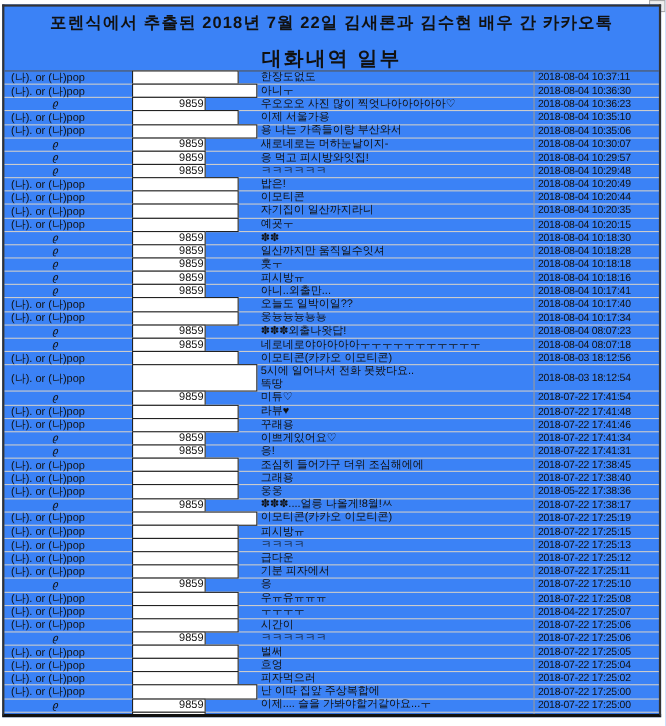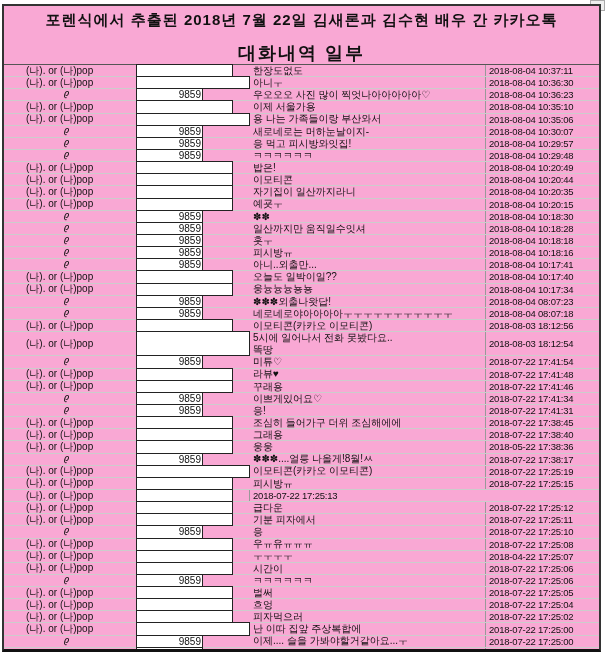--- a/index.html
+++ b/index.html
@@ -11,21 +11,21 @@
     color: #111;
     overflow: hidden;
   }
   .frame {
     position: absolute;
     left: 2px; top: 4px;
     width: 599px; height: 648px;
     border: 2px solid #333;
     border-bottom: 3px solid #111;
     overflow: hidden;
-    background: #f9a8d4;
+    background: #3b82f6;
     box-sizing: border-box;
   }
   .header {
     height: 59px;
     border-bottom: 1px solid #555;
     text-align: center;
     box-sizing: border-box;
     padding-top: 5px;
   }
   .title {
@@ -41,21 +41,20 @@
   }
   .rows { width: 100%; }
   .row {
     display: flex;
     align-items: center;
     height: 12.15px;
     border-bottom: 1px solid #cccccc;
     font-size: 10px;
     box-sizing: border-box;
     white-space: nowrap;
-    padding-left: 16px;
   }
   .row.dbl { height: 24.3px; }
   .c1 {
     width: 113px;
     padding-left: 6px;
     box-sizing: border-box;
     overflow: hidden;
     flex: none;
   }
   .c1 .emoji {
@@ -494,20 +493,23 @@
           <div class="c3">
             <span class="line">피시방ㅠ</span>
           </div>
           <div class="c4">2018-07-22 17:25:15</div>
         </div>
         <div class="row">
           <div class="c1"><span>(나). or (나)pop</span></div>
           <div class="c2">
             <div class="box"></div>
           </div>
+          <div class="c3">
+            <span class="line">ㅋㅋㅋㅋ</span>
+          </div>
           <div class="c4">2018-07-22 17:25:13</div>
         </div>
         <div class="row">
           <div class="c1"><span>(나). or (나)pop</span></div>
           <div class="c2">
             <div class="box"></div>
           </div>
           <div class="c3">
             <span class="line">급다운</span>
           </div>

